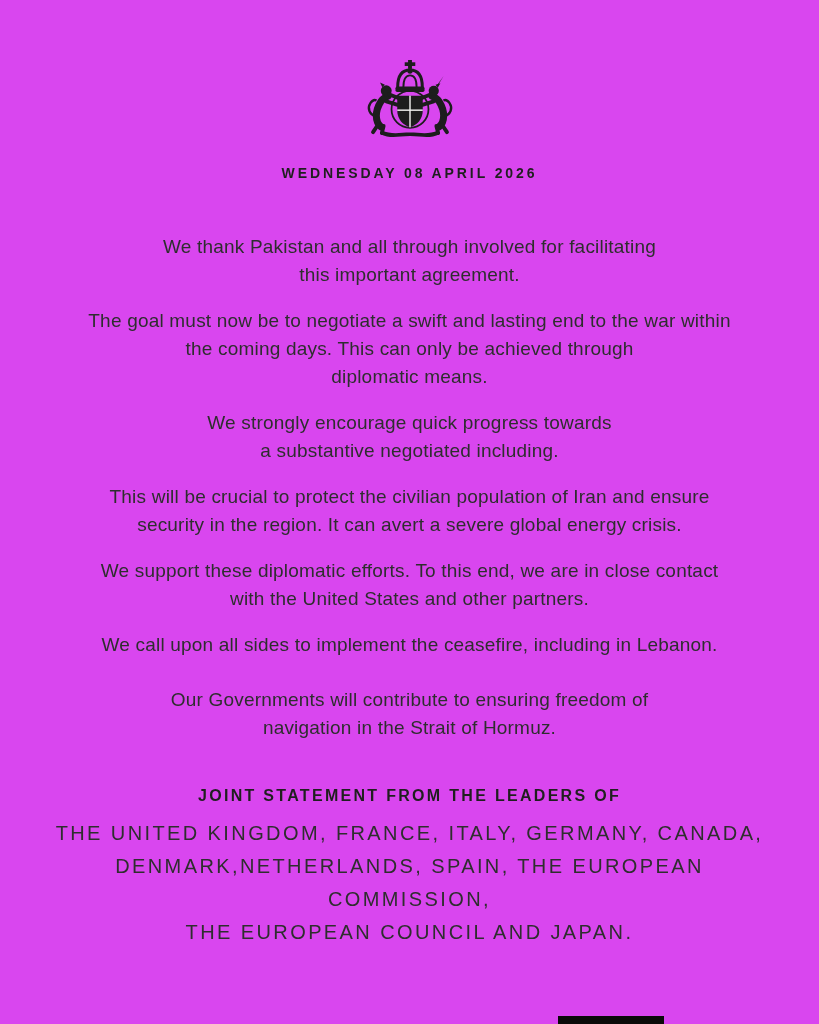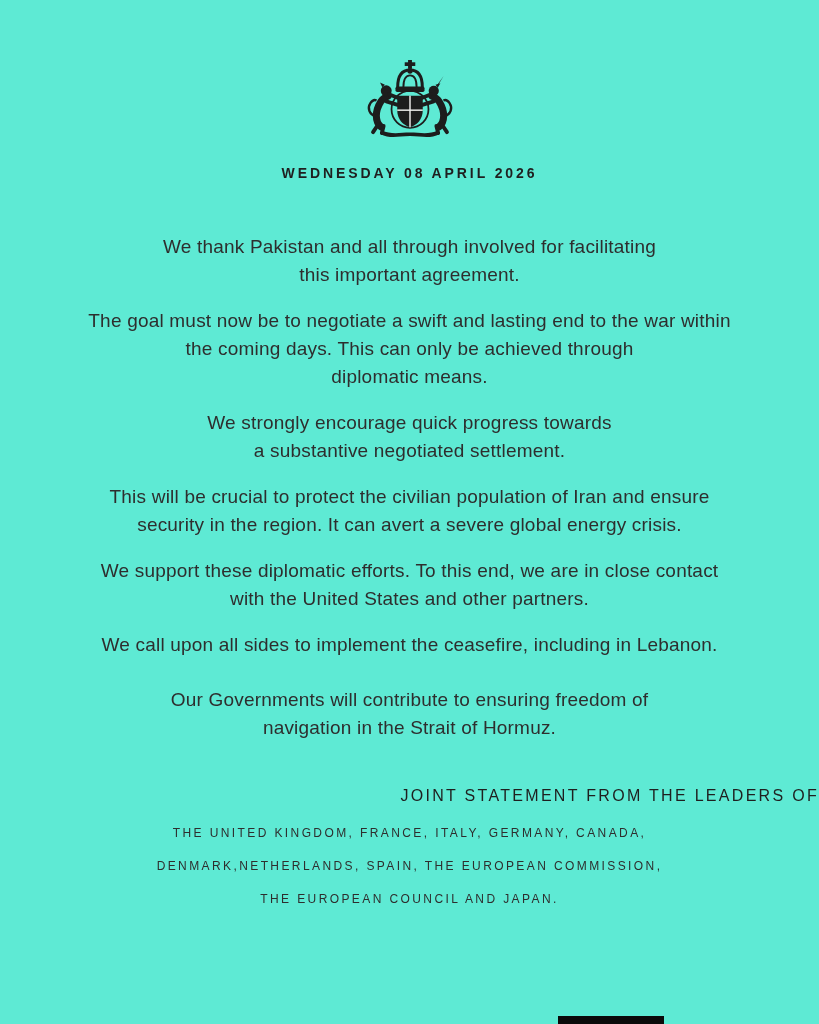--- a/index.html
+++ b/index.html
@@ -9,21 +9,21 @@
     overflow: hidden;
   }
   body {
     font-family: "Liberation Sans", "DejaVu Sans", sans-serif;
     background: #f5f4f2;
   }
   .page {
     position: relative;
     width: 819px;
     height: 1024px;
-    background: #5eead4;
+    background: #d946ef;
     text-align: center;
     overflow: hidden;
   }
   .crest {
     margin-top: 60px;
     display: inline-block;
     line-height: 0;
   }
   .date {
     margin-top: 13px;
@@ -42,30 +42,29 @@
     line-height: 28px;
     letter-spacing: 0.2px;
     color: #2e2e2e;
     white-space: pre-line;
     margin: 0 0 18px 0;
   }
   .statement p:last-child { margin-bottom: 0; margin-top: 27px; }
   .footer-heading {
     margin-top: 45px;
     font-size: 16px;
-    font-weight: normal;
+    font-weight: bold;
     letter-spacing: 2.3px;
     color: #1f1f1f;
     white-space: pre-line;
-    text-align: right;
   }
   .signatories {
     margin: 12px auto 0;
     width: 740px;
-    font-size: 12px;
+    font-size: 20px;
     font-weight: 400;
     letter-spacing: 2.4px;
     line-height: 33px;
     color: #2e2e2e;
     white-space: pre-line;
   }
   .bottom-badge {
     position: absolute;
     left: 558px;
     top: 1016px;
@@ -124,21 +123,21 @@
 
   <div class="date">WEDNESDAY 08 APRIL 2026</div>
 
   <div class="statement">
     <p>We thank Pakistan and all through involved for facilitating
 this important agreement.</p>
     <p>The goal must now be to negotiate a swift and lasting end to the war within
 the coming days. This can only be achieved through
 diplomatic means.</p>
     <p>We strongly encourage quick progress towards
-a substantive negotiated settlement.</p>
+a substantive negotiated including.</p>
     <p>This will be crucial to protect the civilian population of Iran and ensure
 security in the region. It can avert a severe global energy crisis.</p>
     <p>We support these diplomatic efforts. To this end, we are in close contact
 with the United States and other partners.</p>
     <p>We call upon all sides to implement the ceasefire, including in Lebanon.</p>
     <p>Our Governments will contribute to ensuring freedom of
 navigation in the Strait of Hormuz.</p>
   </div>
 
   <div class="footer-heading">JOINT STATEMENT FROM THE LEADERS OF</div>

